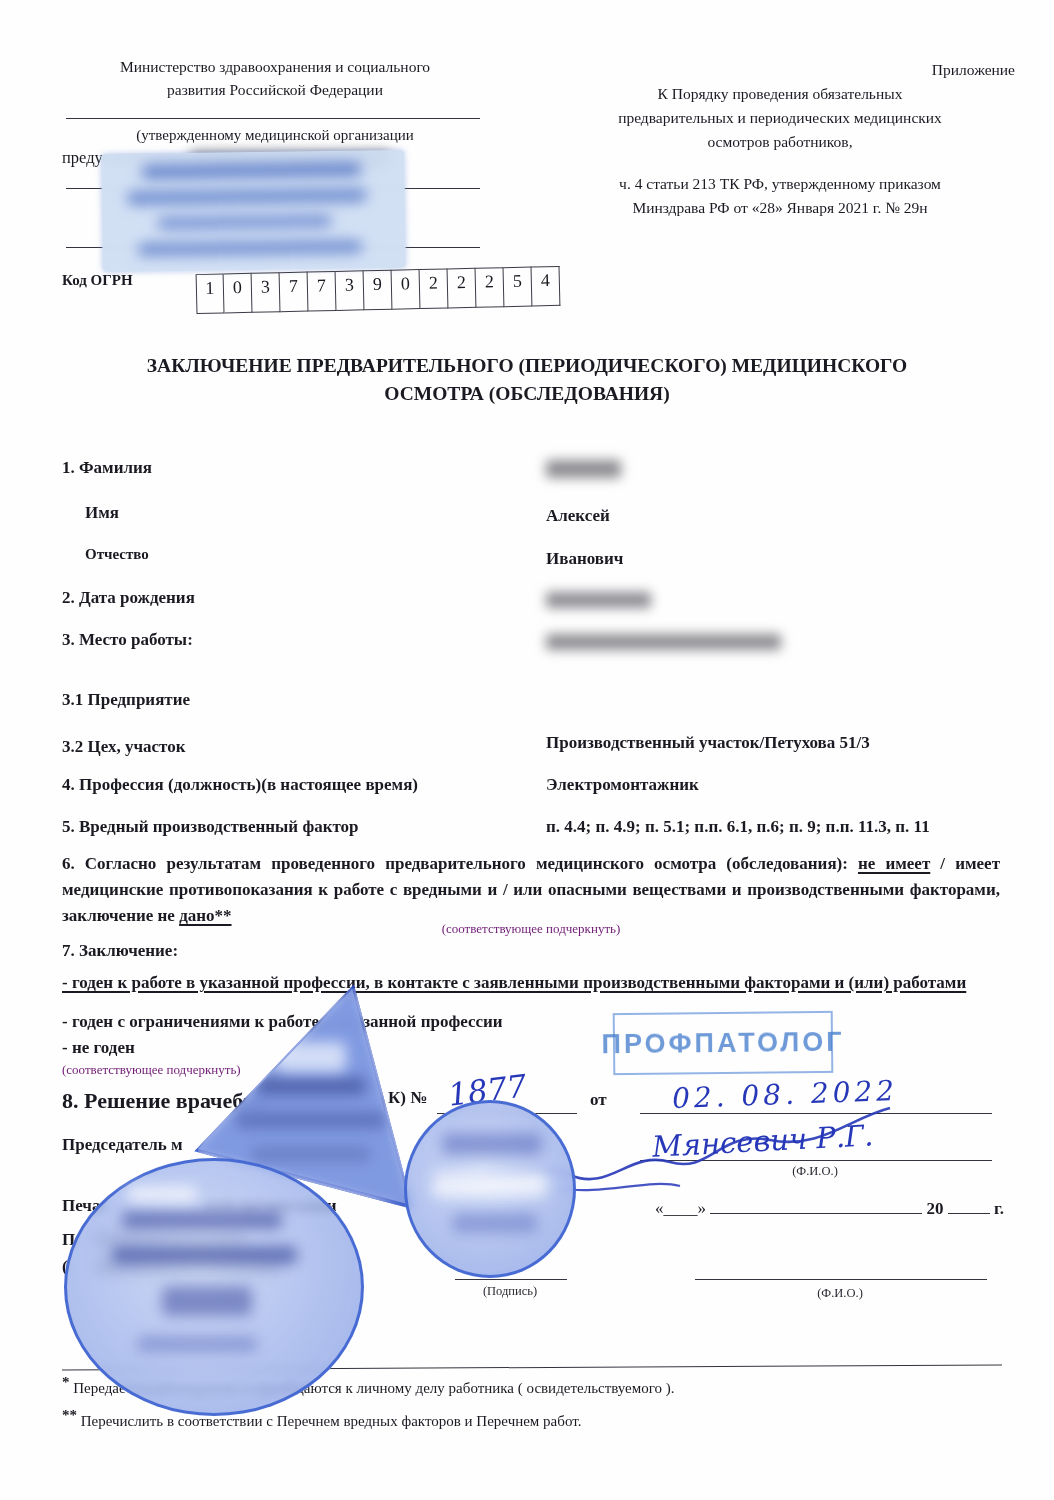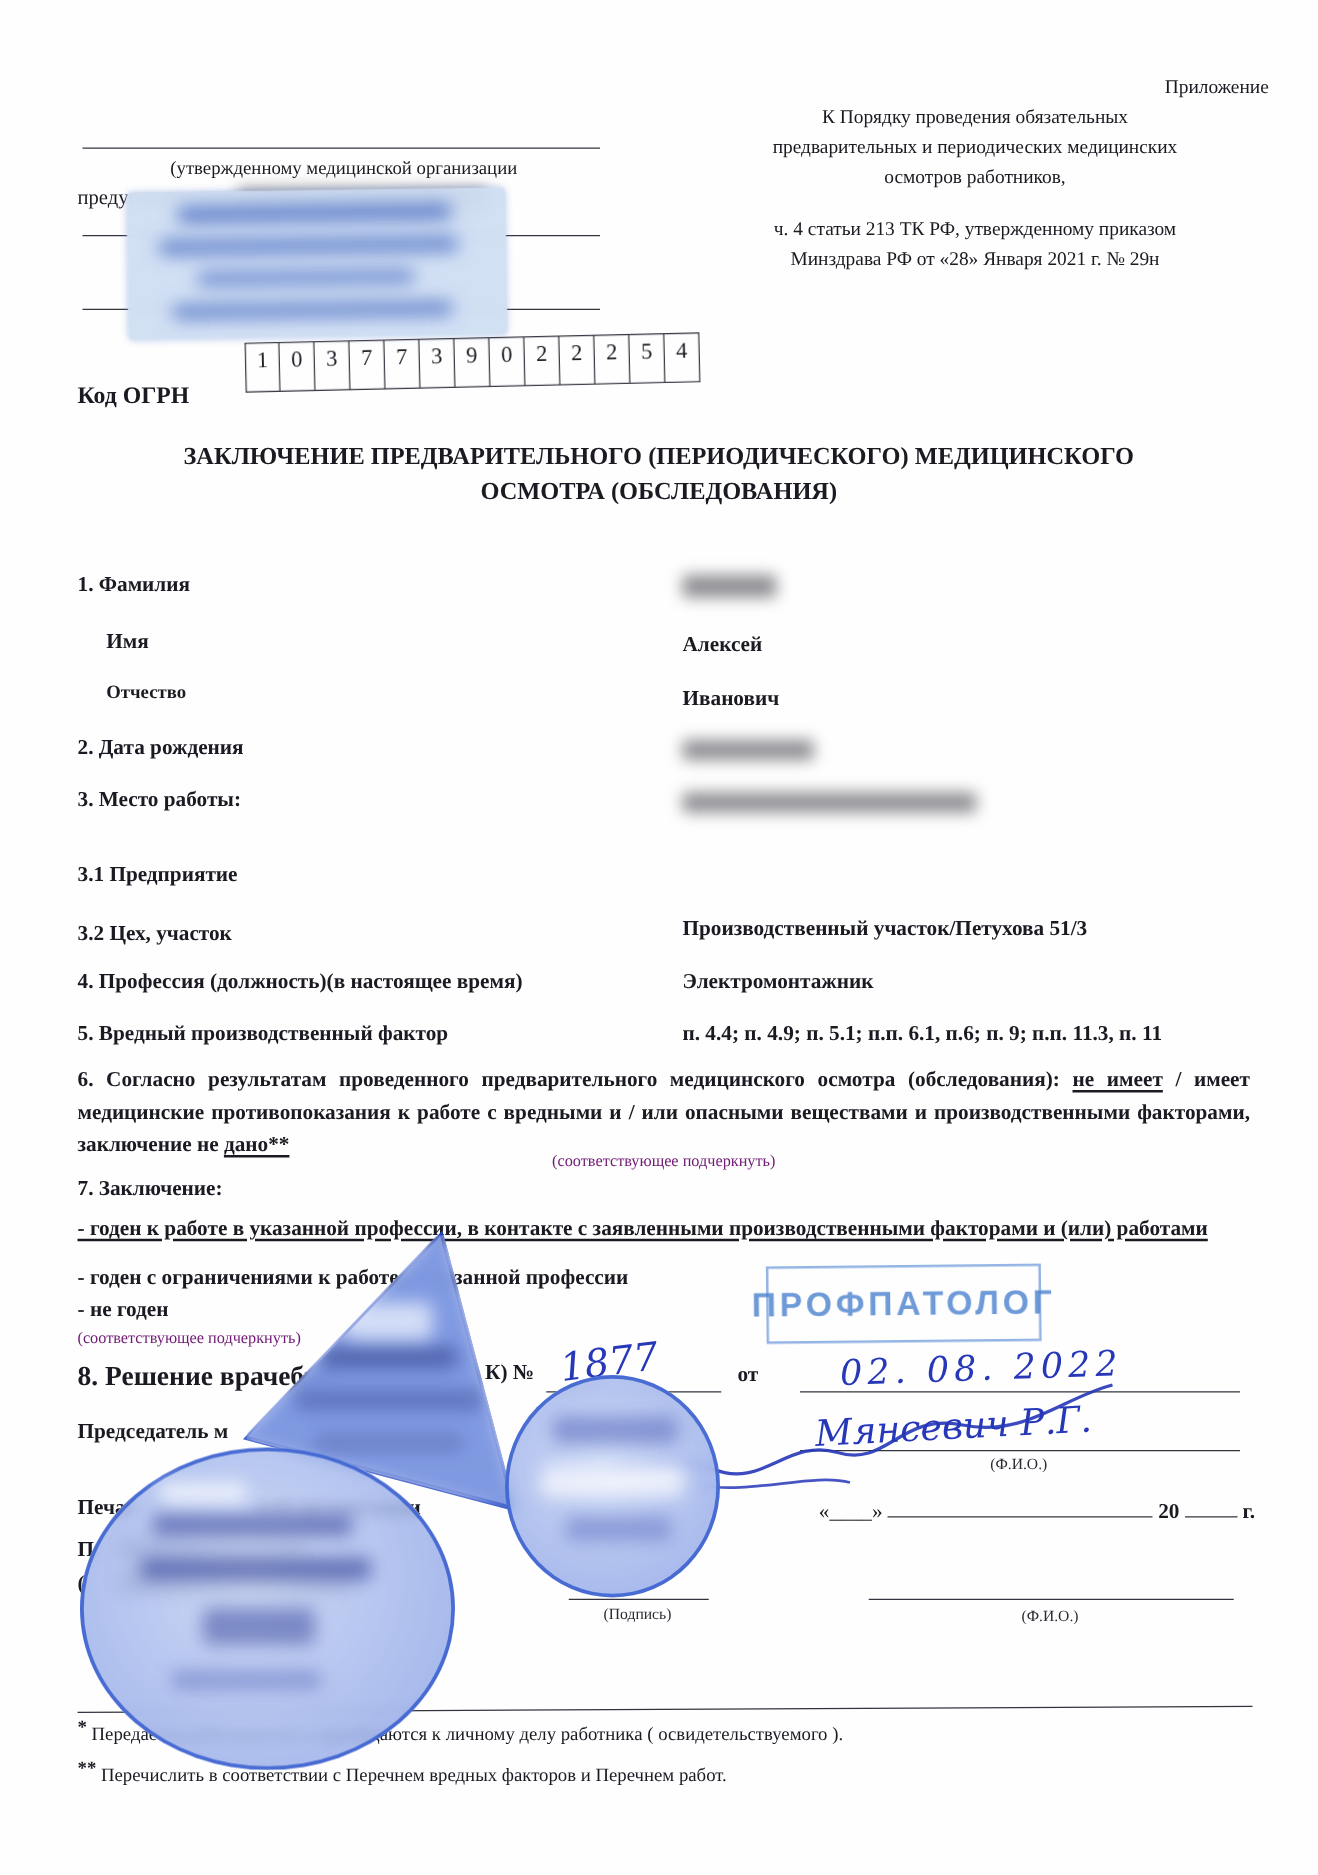--- a/index.html
+++ b/index.html
@@ -61,20 +61,24 @@
     font-family:"Liberation Sans", sans-serif;
   }
   .cap { font-size:12.5px; color:#2a2a33; }
   svg.sig { overflow:visible; }
 </style>
 </head>
 <body>
 
 <div class="page">
 
+  <div class="abs ctr" style="left:65px; top:55px; width:420px; font-size:15.5px; line-height:23px;">
+    <div>Министерство здравоохранения и социального</div>
+    <div>развития Российской Федерации</div>
+  </div>
   <div class="abs line" style="left:66px; top:118px; width:414px;"></div>
   <div class="abs ctr" style="left:65px; top:127px; width:420px; font-size:15px;">(утвержденному медицинской организации</div>
   <div class="abs" style="left:62px; top:148px; font-size:16.5px;">предусмотренных</div>
   <div class="abs redact" style="left:190px; top:151px; width:200px; height:16px;"></div>
   <div class="abs line" style="left:66px; top:188px; width:414px;"></div>
   <div class="abs line" style="left:66px; top:247px; width:414px;"></div>
 
   <div class="abs stamp-rect-top" style="left:102px; top:152px; width:303px; height:118px;">
     <div class="blob" style="left:40px; top:12px; width:220px; height:13px; background:#5f7ec8;"></div>
     <div class="blob" style="left:25px; top:38px; width:240px; height:13px; background:#6b89ce;"></div>
@@ -86,21 +90,21 @@
     <div class="rt">Приложение</div>
     <div class="ctr">К Порядку проведения обязательных</div>
     <div class="ctr">предварительных и периодических медицинских</div>
     <div class="ctr">осмотров работников,</div>
   </div>
   <div class="abs ctr" style="left:545px; top:172px; width:470px; font-size:15.5px; line-height:24px;">
     <div>ч. 4 статьи 213 ТК РФ, утвержденному приказом</div>
     <div>Минздрава РФ от «28» Января 2021 г. № 29н</div>
   </div>
 
-  <div class="abs b" style="left:62px; top:272px; font-size:19px;margin-top:34px;">Код ОГРН</div>
+  <div class="abs b" style="left:62px; top:272px; font-size:15px;">Код ОГРН</div>
   <div class="abs ogrn-row" style="left:196px; top:270px;">
     <div class="ogrn-cell">1</div>
     <div class="ogrn-cell">0</div>
     <div class="ogrn-cell">3</div>
     <div class="ogrn-cell">7</div>
     <div class="ogrn-cell">7</div>
     <div class="ogrn-cell">3</div>
     <div class="ogrn-cell">9</div>
     <div class="ogrn-cell">0</div>
     <div class="ogrn-cell">2</div>

